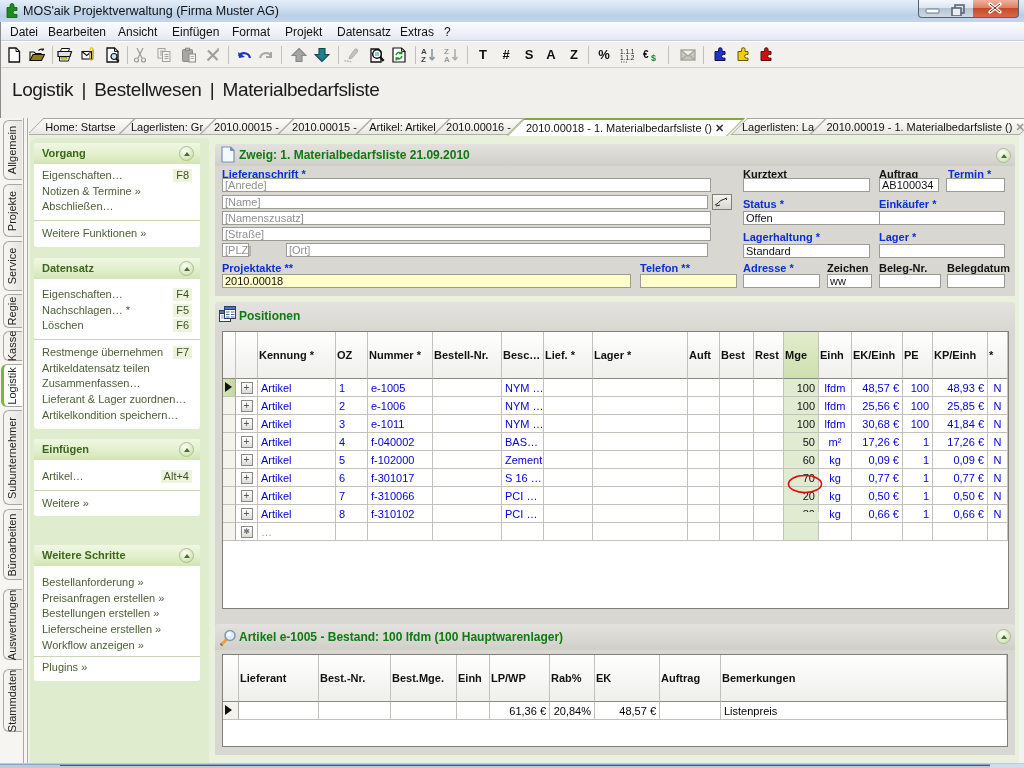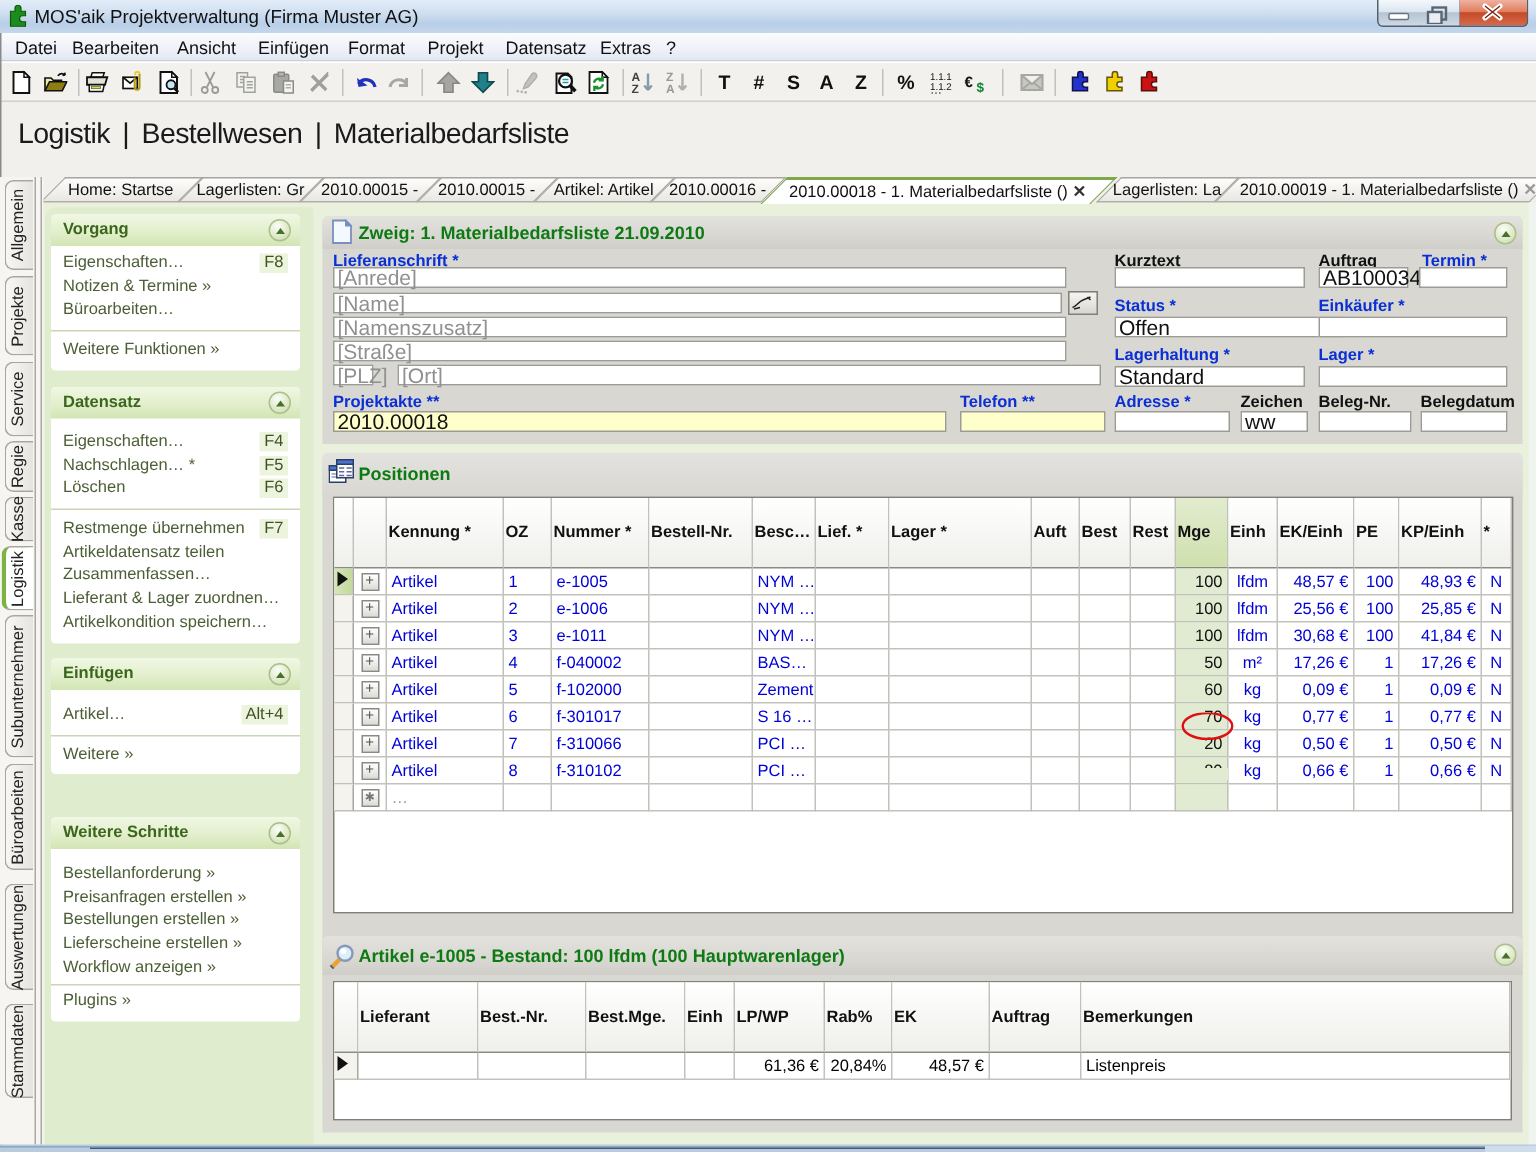--- a/index.html
+++ b/index.html
@@ -73,21 +73,21 @@
 .phead .ptitle { position:absolute; left:24px; top:4px; font-weight:bold; font-size:12px; color:#0e7a12; white-space:nowrap; }
 .cbtn { width:15px; height:15px; border-radius:50%; border:1px solid #aabf8c;
   background:radial-gradient(circle at 40% 30%,#fbfdf7,#dde9c6 60%,#c8d9a6); position:relative; display:inline-block; }
 .cbtn:after { content:""; position:absolute; left:3.5px; top:5px; border-left:3.5px solid transparent;
   border-right:3.5px solid transparent; border-bottom:4px solid #47702a; }
 
 
 .lbl { position:absolute; font-size:11px; font-weight:bold; color:#0a2fd4; white-space:nowrap; }
 .lbl.black { color:#111; }
 .lbl b { color:inherit; font-weight:bold; }
-.fld { position:absolute; height:14px; background:#fff; border:1px solid #9c9c96; font-size:14px; color:#111; line-height:12px; padding:0 2px; white-space:nowrap; }
+.fld { position:absolute; height:14px; background:#fff; border:1px solid #9c9c96; font-size:11px; color:#111; line-height:12px; padding:0 2px; white-space:nowrap; }
 .fld.ph { color:#909090; }
 .fld.yellow { background:#ffffcb; }
 
 
 table.grid { position:absolute; border-collapse:separate; border-spacing:0; table-layout:fixed; background:#fff; }
 table.grid td, table.grid th { border-right:1px solid #c2c2bc; border-bottom:1px solid #c2c2bc; font-size:11px; padding:0 3px; overflow:hidden; white-space:nowrap; height:18px; box-sizing:border-box; }
 table.grid th { background:linear-gradient(180deg,#ffffff,#efefeb); border-bottom:1px solid #8a8a84; color:#111; text-align:left; font-weight:bold; padding:17px 1px; }
 table.grid td.sel { background:#f4f3ee; border-right:1px solid #a8a8a2; padding:0; }
 table.grid td.blue { color:#0000d8; }
 table.grid td.r { text-align:right; }
@@ -361,21 +361,21 @@
       <span>Stammdaten</span>
     </div>
 </div>
 
 <div id="sidebar">
   <div class="card" style="top:5px">
     <div class="hd">Vorgang<span class="cbtn"></span></div>
     <div style="padding:4px 0 5px 0">
       <div class="item">Eigenschaften…<span class="hk">F8</span></div>
       <div class="item">Notizen &amp; Termine »</div>
-      <div class="item">Büroarbeiten…</div>
+      <div class="item">Abschließen…</div>
       <div class="isep"></div>
       <div class="item">Weitere Funktionen »</div>
     </div>
   </div>
   <div class="card" style="top:120px">
     <div class="hd">Datensatz<span class="cbtn"></span></div>
     <div style="padding:8px 0 5px 0">
       <div class="item">Eigenschaften…<span class="hk">F4</span></div>
       <div class="item">Nachschlagen… *<span class="hk">F5</span></div>
       <div class="item">Löschen<span class="hk">F6</span></div>
@@ -439,21 +439,21 @@
 
   <div class="fld ph" style="left:7px;top:67px;width:489px">[Namenszusatz]</div>
   <div class="fld" style="left:528px;top:67px;width:153px">Offen</div>
   <div class="fld" style="left:664px;top:67px;width:126px"></div>
 
   <div class="fld ph" style="left:7px;top:83px;width:489px">[Straße]</div>
   <span class="lbl" style="left:528px;top:87px">Lagerhaltung <b>*</b></span>
   <span class="lbl" style="left:664px;top:87px">Lager <b>*</b></span>
 
   <div class="fld ph" style="left:7px;top:99px;width:27px">[PLZ]</div>
-  <div class="fld ph" style="left:50px;top:99px;width:469px">[Ort]</div>
+  <div class="fld ph" style="left:71px;top:99px;width:422px">[Ort]</div>
   <div class="fld" style="left:528px;top:100px;width:127px">Standard</div>
   <div class="fld" style="left:664px;top:100px;width:126px"></div>
 
   <span class="lbl" style="left:7px;top:118px">Projektakte <b>**</b></span>
   <span class="lbl" style="left:425px;top:118px">Telefon <b>**</b></span>
   <span class="lbl" style="left:528px;top:118px">Adresse <b>*</b></span>
   <span class="lbl black" style="left:612px;top:118px">Zeichen</span>
   <span class="lbl black" style="left:664px;top:118px">Beleg-Nr.</span>
   <span class="lbl black" style="left:732px;top:118px">Belegdatum</span>
   <div class="fld yellow" style="left:7px;top:130px;width:409px">2010.00018</div>

